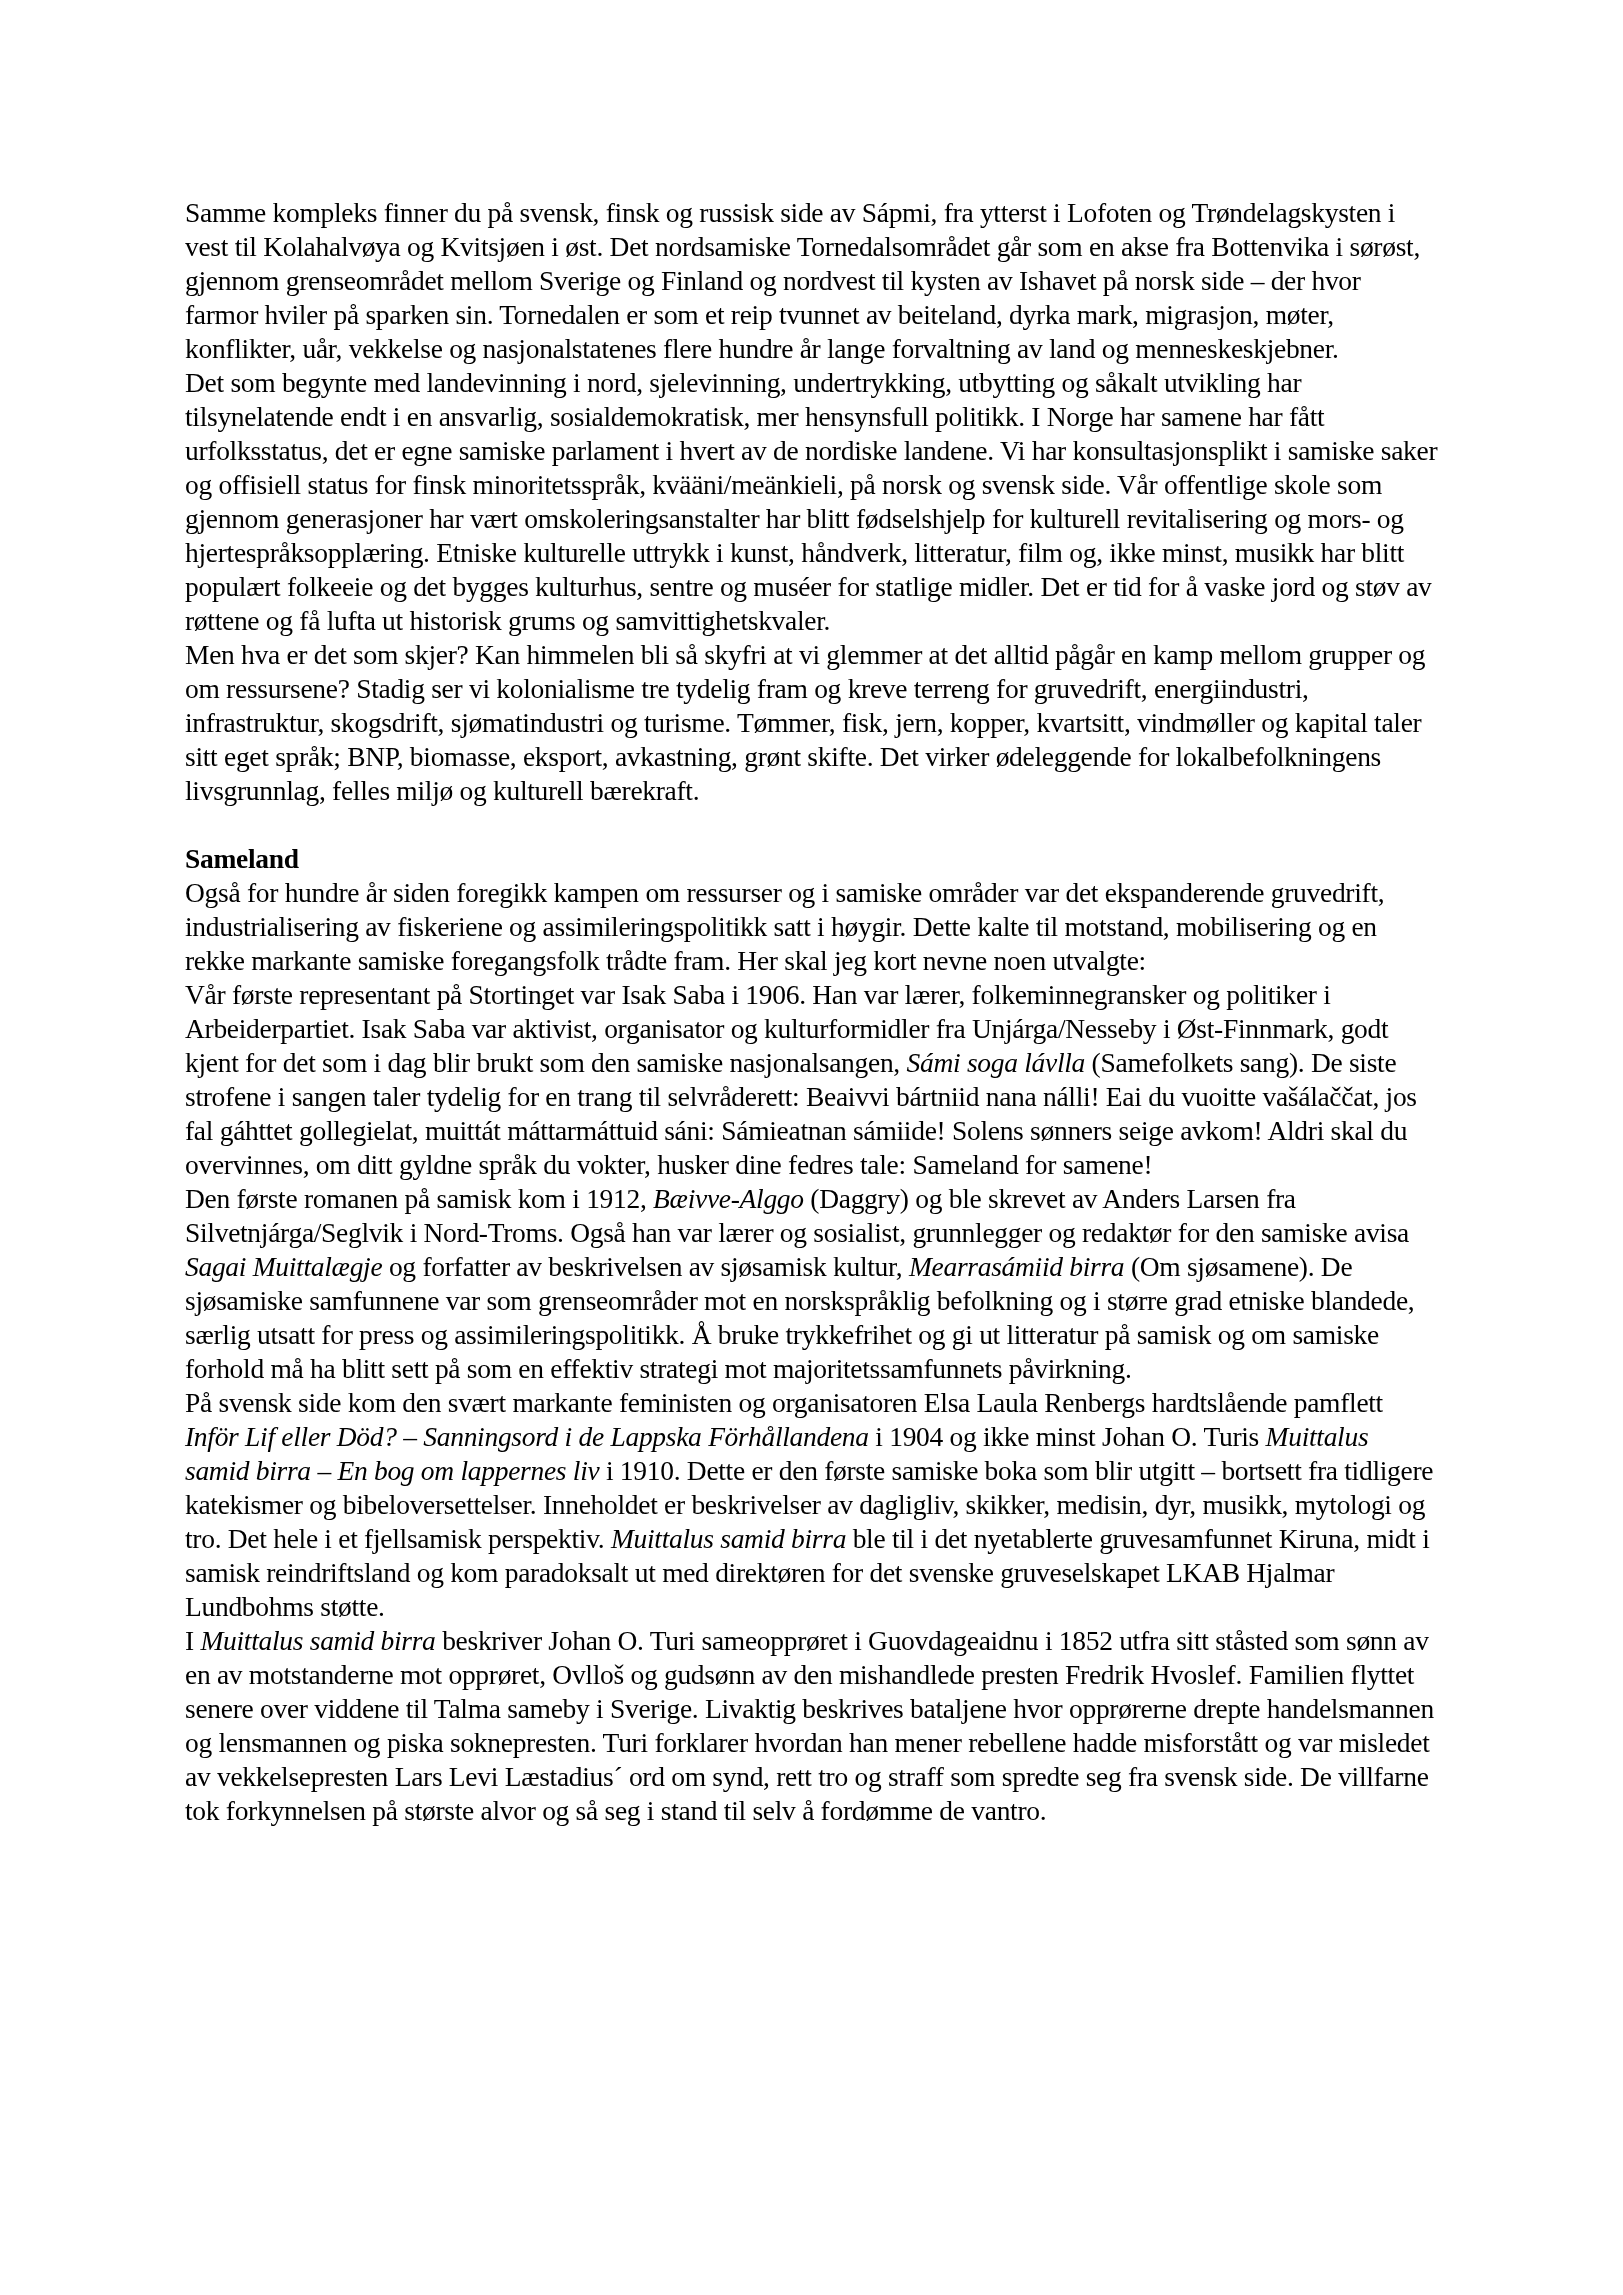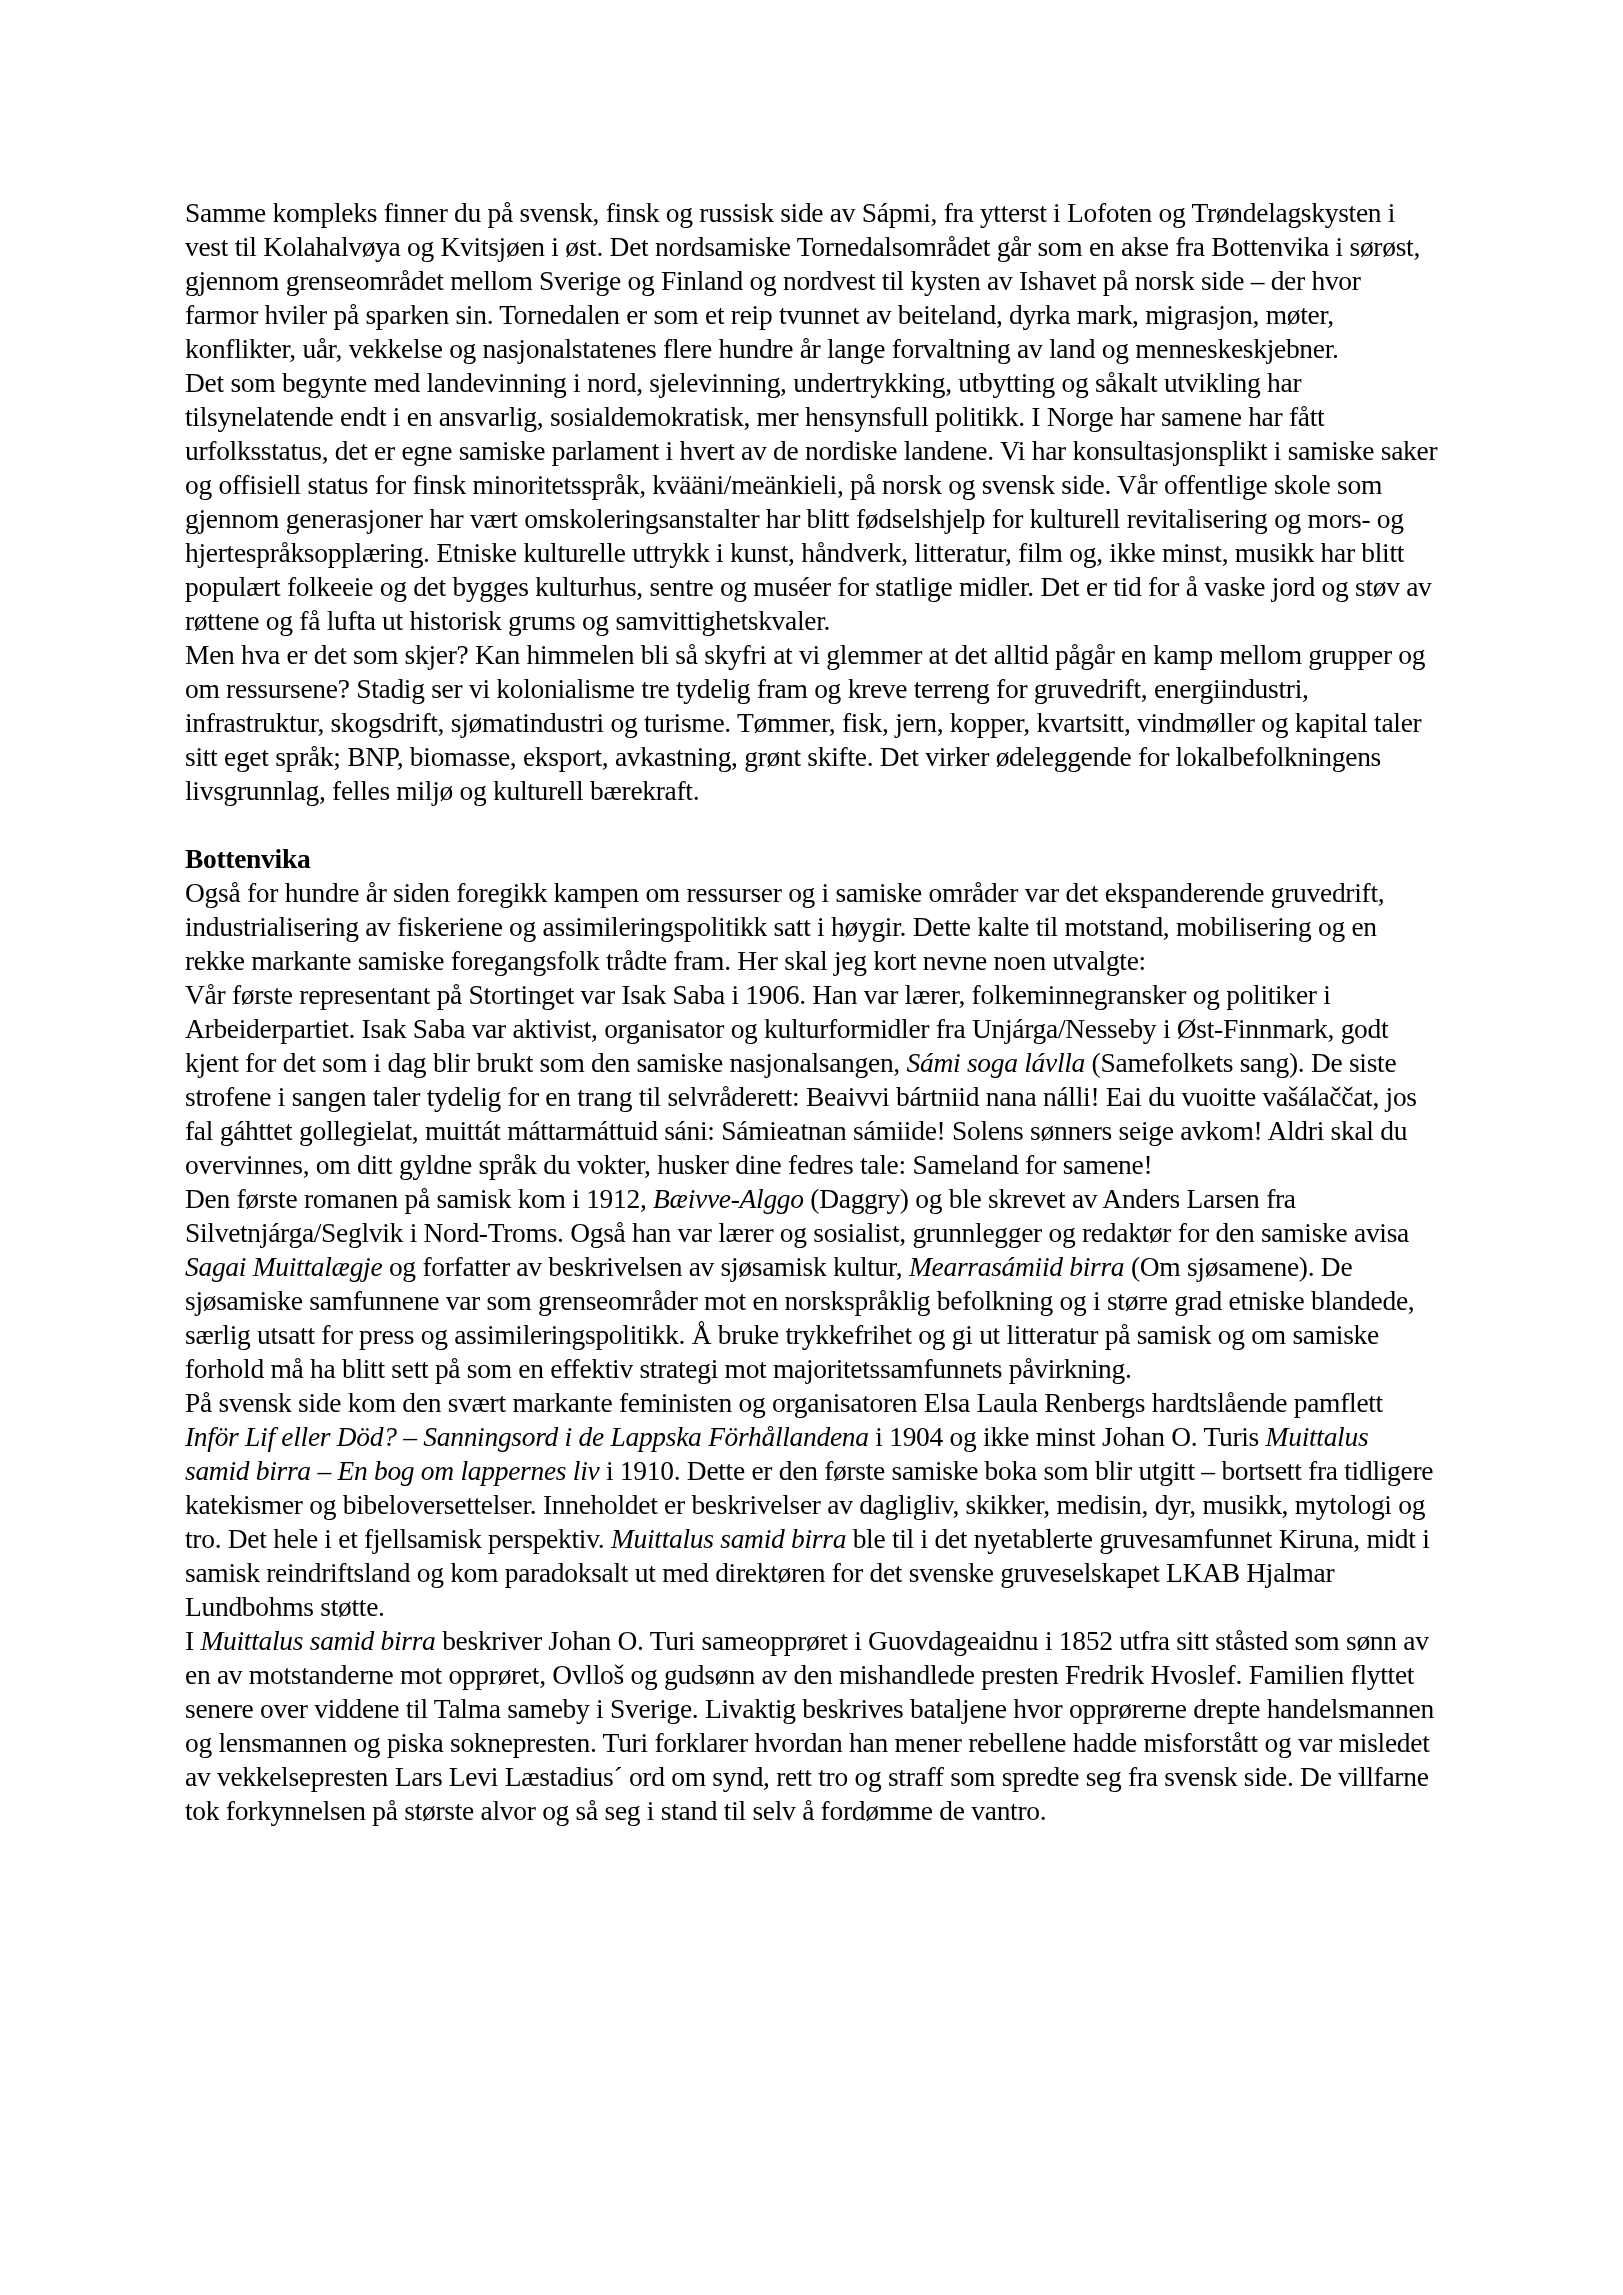--- a/index.html
+++ b/index.html
@@ -50,21 +50,21 @@
 </style>
 </head>
 <body>
 
 <div class="page">
   <div class="doc">
       <p class="block paragraph"><span class="run">Samme kompleks finner du på svensk, finsk og russisk side av Sápmi, fra ytterst i Lofoten og Trøndelagskysten i vest til Kolahalvøya og Kvitsjøen i øst. Det nordsamiske Tornedalsområdet går som en akse fra Bottenvika i sørøst, gjennom grenseområdet mellom Sverige og Finland og nordvest til kysten av Ishavet på norsk side – der hvor farmor hviler på sparken sin. Tornedalen er som et reip tvunnet av beiteland, dyrka mark, migrasjon, møter, konflikter, uår, vekkelse og nasjonalstatenes flere hundre år lange forvaltning av land og menneskeskjebner.</span></p>
       <p class="block paragraph"><span class="run">Det som begynte med landevinning i nord, sjelevinning, undertrykking, utbytting og såkalt utvikling har tilsynelatende endt i en ansvarlig, sosialdemokratisk, mer hensynsfull politikk. I Norge har samene har fått urfolksstatus, det er egne samiske parlament i hvert av de nordiske landene. Vi har konsultasjonsplikt i samiske saker og offisiell status for finsk minoritetsspråk, kvääni/meänkieli, på norsk og svensk side. Vår offentlige skole som gjennom generasjoner har vært omskoleringsanstalter har blitt fødselshjelp for kulturell revitalisering og mors- og hjertespråksopplæring. Etniske kulturelle uttrykk i kunst, håndverk, litteratur, film og, ikke minst, musikk har blitt populært folkeeie og det bygges kulturhus, sentre og muséer for statlige midler. Det er tid for å vaske jord og støv av røttene og få lufta ut historisk grums og samvittighetskvaler.</span></p>
       <p class="block paragraph"><span class="run">Men hva er det som skjer? Kan himmelen bli så skyfri at vi glemmer at det alltid pågår en kamp mellom grupper og om ressursene? Stadig ser vi kolonialisme tre tydelig fram og kreve terreng for gruvedrift, energiindustri, infrastruktur, skogsdrift, sjømatindustri og turisme. Tømmer, fisk, jern, kopper, kvartsitt, vindmøller og kapital taler sitt eget språk; BNP, biomasse, eksport, avkastning, grønt skifte. Det virker ødeleggende for lokalbefolkningens livsgrunnlag, felles miljø og kulturell bærekraft.</span></p>
       <p class="block spacer"></p>
-      <h2 class="block heading"><span class="run">Bottenvika</span></h2>
+      <h2 class="block heading"><span class="run">Sameland</span></h2>
       <p class="block paragraph"><span class="run">Også for hundre år siden foregikk kampen om ressurser og i samiske områder var det ekspanderende gruvedrift, industrialisering av fiskeriene og assimileringspolitikk satt i høygir. Dette kalte til motstand, mobilisering og en rekke markante samiske foregangsfolk trådte fram. Her skal jeg kort nevne noen utvalgte:</span></p>
       <p class="block paragraph"><span class="run">Vår første representant på Stortinget var Isak Saba i 1906. Han var lærer, folkeminnegransker og politiker i Arbeiderpartiet. Isak Saba var aktivist, organisator og kulturformidler fra Unjárga/Nesseby i Øst-Finnmark, godt kjent for det som i dag blir brukt som den samiske nasjonalsangen, </span><em class="run-italic">Sámi soga lávlla</em><span class="run"> (Samefolkets sang). De siste strofene i sangen taler tydelig for en trang til selvråderett: Beaivvi bártniid nana nálli! Eai du vuoitte vašálaččat, jos fal gáhttet gollegielat, muittát máttarmáttuid sáni: Sámieatnan sámiide! Solens sønners seige avkom! Aldri skal du overvinnes, om ditt gyldne språk du vokter, husker dine fedres tale: Sameland for samene!</span></p>
       <p class="block paragraph"><span class="run">Den første romanen på samisk kom i 1912, </span><em class="run-italic">Bæivve-Alggo</em><span class="run"> (Daggry) og ble skrevet av Anders Larsen fra Silvetnjárga/Seglvik i Nord-Troms. Også han var lærer og sosialist, grunnlegger og redaktør for den samiske avisa </span><em class="run-italic">Sagai Muittalægje</em><span class="run"> og forfatter av beskrivelsen av sjøsamisk kultur, </span><em class="run-italic">Mearrasámiid birra</em><span class="run"> (Om sjøsamene). De sjøsamiske samfunnene var som grenseområder mot en norskspråklig befolkning og i større grad etniske blandede, særlig utsatt for press og assimileringspolitikk. Å bruke trykkefrihet og gi ut litteratur på samisk og om samiske forhold må ha blitt sett på som en effektiv strategi mot majoritetssamfunnets påvirkning.</span></p>
       <p class="block paragraph"><span class="run">På svensk side kom den svært markante feministen og organisatoren Elsa Laula Renbergs hardtslående pamflett </span><em class="run-italic">Inför Lif eller Död? – Sanningsord i de Lappska Förhållandena</em><span class="run"> i 1904 og ikke minst Johan O. Turis </span><em class="run-italic">Muittalus samid birra – En bog om lappernes liv</em><span class="run"> i 1910. Dette er den første samiske boka som blir utgitt – bortsett fra tidligere katekismer og bibeloversettelser. Inneholdet er beskrivelser av dagligliv, skikker, medisin, dyr, musikk, mytologi og tro. Det hele i et fjellsamisk perspektiv. </span><em class="run-italic">Muittalus samid birra</em><span class="run"> ble til i det nyetablerte gruvesamfunnet Kiruna, midt i samisk reindriftsland og kom paradoksalt ut med direktøren for det svenske gruveselskapet LKAB Hjalmar Lundbohms støtte.</span></p>
       <p class="block paragraph"><span class="run">I </span><em class="run-italic">Muittalus samid birra</em><span class="run"> beskriver Johan O. Turi sameopprøret i Guovdageaidnu i 1852 utfra sitt ståsted som sønn av en av motstanderne mot opprøret, Ovlloš og gudsønn av den mishandlede presten Fredrik Hvoslef. Familien flyttet senere over viddene til Talma sameby i Sverige. Livaktig beskrives bataljene hvor opprørerne drepte handelsmannen og lensmannen og piska soknepresten. Turi forklarer hvordan han mener rebellene hadde misforstått og var misledet av vekkelsepresten Lars Levi Læstadius´ ord om synd, rett tro og straff som spredte seg fra svensk side. De villfarne tok forkynnelsen på største alvor og så seg i stand til selv å fordømme de vantro.</span></p>
     </div>
 </div>
 
 
 </body></html>

